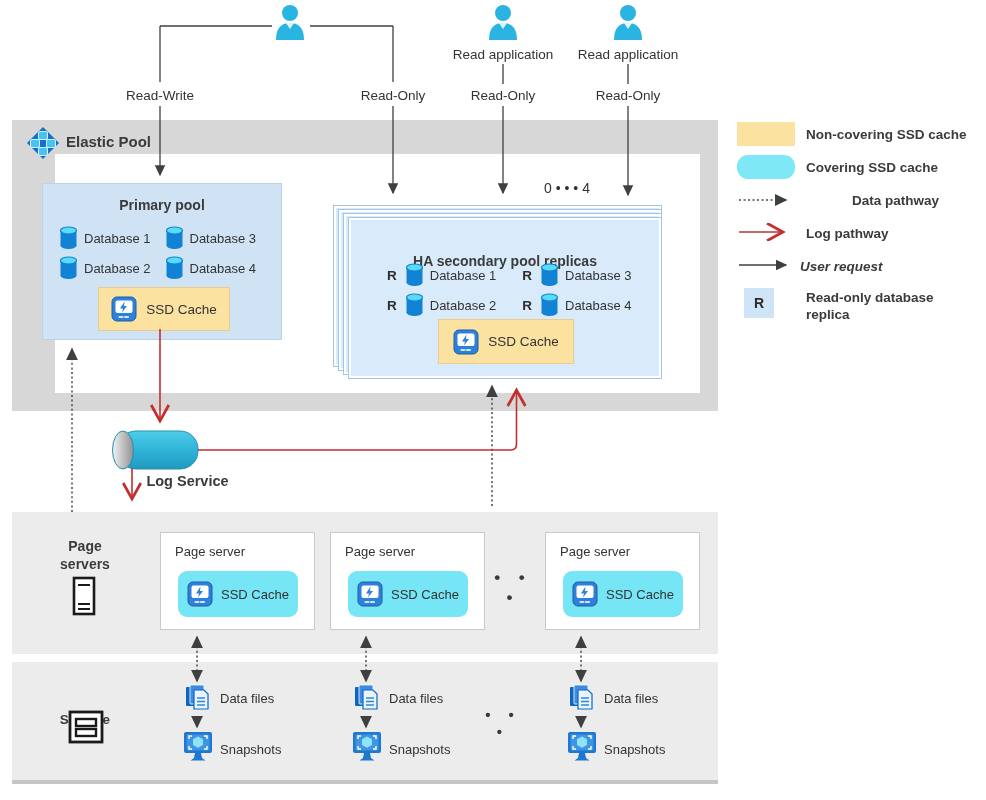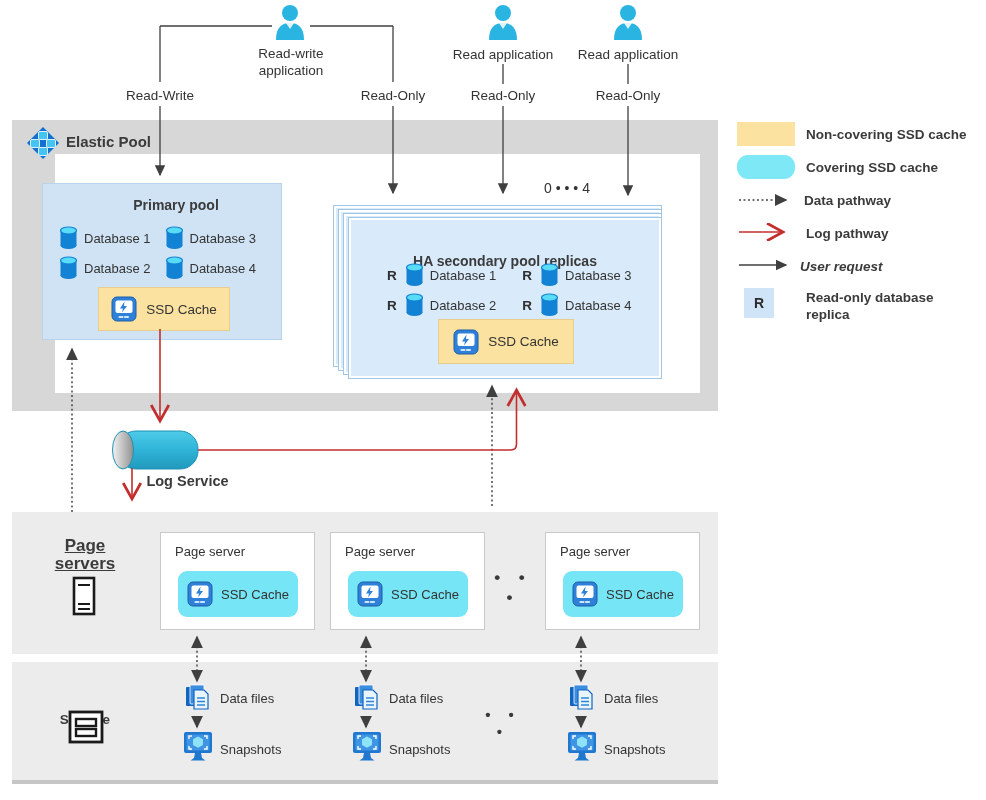--- a/index.html
+++ b/index.html
@@ -64,31 +64,30 @@
         <path d="M14,19 L18,25 L22,19 Z" fill="#ffffff" opacity="0.85"></path>
       </svg>
   </div>
   <div class="abs" style="left:610px;top:4px;">
     <svg width="36" height="38" viewBox="0 0 36 38">
         <circle cx="18" cy="9" r="8" fill="#29b4e2"></circle>
         <path d="M4,36 C4,23 10,19 18,19 C26,19 32,23 32,36 Z" fill="#29b4e2"></path>
         <path d="M14,19 L18,25 L22,19 Z" fill="#ffffff" opacity="0.85"></path>
       </svg>
   </div>
-  <div class="abs ctr t135" style="left:243px;top:45px;width:96px;height:34px;line-height:17px;">Read-write application</div>
   <div class="abs ctr t135" style="left:448px;top:46px;width:110px;height:16px;">Read application</div>
   <div class="abs ctr t135" style="left:573px;top:46px;width:110px;height:16px;">Read application</div>
 
   <div class="abs ctr t135" style="left:120px;top:88px;width:80px;height:15px;">Read-Write</div>
   <div class="abs ctr t135" style="left:353px;top:88px;width:80px;height:15px;">Read-Only</div>
   <div class="abs ctr t135" style="left:463px;top:88px;width:80px;height:15px;">Read-Only</div>
   <div class="abs ctr t135" style="left:588px;top:88px;width:80px;height:15px;">Read-Only</div>
 
   <div class="abs pri-box" style="left:42px;top:183px;width:238px;height:155px;">
-    <div class="abs ctr t14b" style="left:14px;top:13px;width:238px;height:16px;">Primary pool</div>
+    <div class="abs ctr t14b" style="left:0;top:13px;width:238px;height:16px;">Primary pool</div>
     <div class="abs db-grid" style="left:16px;top:42px;">
       <div class="db-cell">
           <svg width="19" height="24" viewBox="0 0 19 24">
             <path d="M1.5,4.5 h16 v15 h-16 Z" fill="#1282d4"></path>
             <ellipse cx="9.5" cy="19.5" rx="8" ry="3.5" fill="#1282d4"></ellipse>
             <ellipse cx="9.5" cy="4.5" rx="8" ry="3.5" fill="#59dcf8" stroke="#1282d4" stroke-width="1.2"></ellipse>
           </svg>
           <span>Database 1</span>
         </div>
       <div class="db-cell">
@@ -194,21 +193,21 @@
             <stop offset="0.5" stop-color="#2fb4d8"></stop>
             <stop offset="1" stop-color="#2199bd"></stop>
           </linearGradient>
       </defs>
       <rect x="14" y="4" width="80" height="38" rx="18" fill="url(#gCyan)" stroke="#1d93b4" stroke-width="1"></rect>
       <ellipse cx="19" cy="23" rx="10.5" ry="19" fill="url(#gGray)" stroke="#1d93b4" stroke-width="1"></ellipse>
     </svg>
   </div>
   <div class="abs ctr t14b" style="left:140px;top:472px;width:95px;height:18px;font-size:14.5px;">Log Service</div>
 
-  <div class="abs ctr bold" style="left:54px;top:537px;width:62px;height:36px;font-size:17px;line-height:18px;text-decoration:underline;">Page servers</div>
+  <div class="abs ctr bold" style="left:54px;top:537px;width:62px;height:36px;font-size:14px;line-height:18px;">Page servers</div>
   <div class="abs" style="left:71px;top:576px;">
     <svg width="26" height="40" viewBox="0 0 26 40">
         <rect x="3" y="2" width="20" height="36" fill="#ffffff" stroke="#1a1a1a" stroke-width="2.6"></rect>
         <path d="M7,9 h12" stroke="#1a1a1a" stroke-width="2"></path>
         <path d="M7,28 h12 M7,33 h12" stroke="#1a1a1a" stroke-width="2"></path>
       </svg>
   </div>
 
   <div class="abs card" style="left:160px;top:532px;width:153px;height:96px;">
     <div class="card-back"></div>
@@ -327,21 +326,21 @@
   <div class="abs legend-label" style="left:806px;top:126px;">Non-covering SSD cache</div>
 
   <div class="abs" style="left:737px;top:155px;width:58px;height:24px;background:#7ee8f6;border-radius:11px;"></div>
   <div class="abs legend-label" style="left:806px;top:159px;">Covering SSD cache</div>
 
   <div class="abs" style="left:737px;top:192px;">
     <svg width="60" height="16">
         <path d="M2,8 H49" stroke="#474747" stroke-width="1.5" stroke-dasharray="2 2.5" marker-end="url(#mDark)"></path>
       </svg>
   </div>
-  <div class="abs legend-label" style="left:792px;top:192px;padding-left:12px;">Data pathway</div>
+  <div class="abs legend-label" style="left:840px;top:192px;padding-left:12px;">Data pathway</div>
 
   <div class="abs" style="left:737px;top:223px;">
     <svg width="62" height="18">
         <path d="M2,9 H46" stroke="#c22f2e" stroke-width="1.6" marker-end="url(#mChevL)"></path>
       </svg>
   </div>
   <div class="abs legend-label" style="left:806px;top:225px;">Log pathway</div>
 
   <div class="abs" style="left:737px;top:257px;">
     <svg width="60" height="16">

